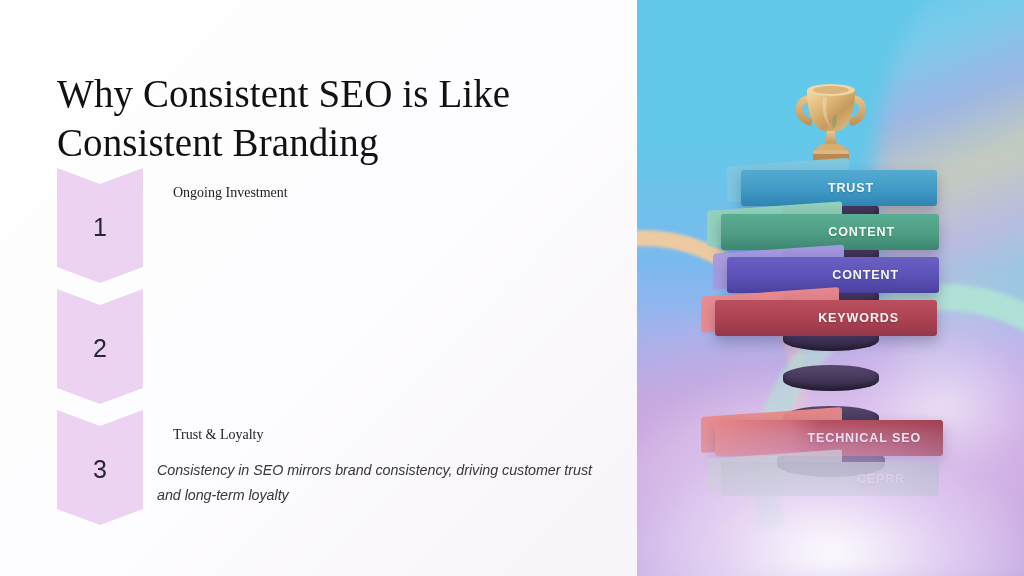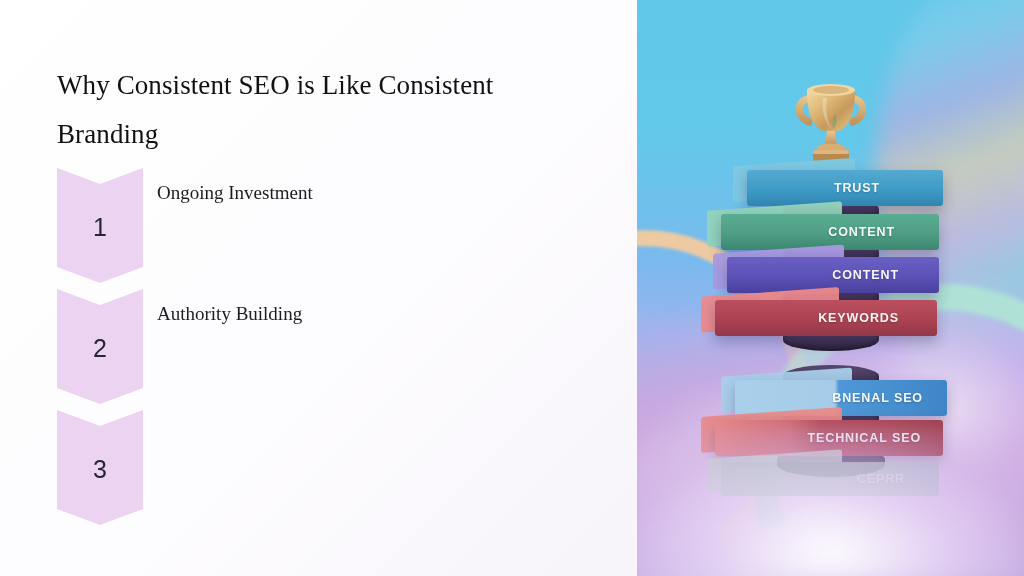--- a/index.html
+++ b/index.html
@@ -32,21 +32,21 @@
     padding: 0;
     flex: 0 0 637px;
   }
 
   #page-title {
     position: absolute;
     left: 57px;
     top: 43px;
     width: 530px;
     font-family: "Liberation Serif", "DejaVu Serif", serif;
-    font-size: 27px;
+    font-size: 39px;
     line-height: 49px;
     letter-spacing: 0.1px;
     color: #111112;
     font-weight: 400;
   }
 
   #steps-list {
     position: absolute;
     left: 0;
     top: 168px;
@@ -83,25 +83,25 @@
   }
 
   .step-text {
     position: absolute;
     left: 157px;
     top: 13px;
     width: 452px;
   }
   .step-heading {
     font-family: "Liberation Serif", "DejaVu Serif", serif;
-    font-size: 19px;
+    font-size: 14px;
     line-height: 24px;
     color: #1d1d20;
     font-weight: 400;
-    margin: 0 0 11px 0;
+    margin: 0 0 11px 16px;
   }
   .step-desc {
     font-family: "Liberation Sans", sans-serif;
     font-style: italic;
     font-size: 14.3px;
     line-height: 25px;
     color: #37373b;
     margin: 0;
     letter-spacing: -0.05px;
   }
@@ -314,29 +314,30 @@
         <div class="step-text">
           <div class="step-heading">Ongoing Investment</div>
         </div>
       </div>
 
       <div class="step-row">
         <div class="step-badge">
           <span class="step-number">2</span>
         </div>
         <div class="step-text">
-          <div class="step-heading">Authority Building</div>
         </div>
       </div>
 
       <div class="step-row">
         <div class="step-badge">
           <span class="step-number">3</span>
         </div>
         <div class="step-text">
+          <div class="step-heading">Trust &amp; Loyalty</div>
+          <div class="step-desc">Consistency in SEO mirrors brand consistency, driving customer trust and long-term loyalty</div>
         </div>
       </div>
 
     </div>
   </div>
 
   <div id="right-panel">
     <div class="bg-sky"></div>
 
     <div class="arc-wrap">
@@ -392,21 +393,21 @@
     <div id="block-stack">
 
       <div class="spacer-disc" style="top:198px;"></div>
       <div class="spacer-disc" style="top:241px;"></div>
       <div class="spacer-disc" style="top:284px;"></div>
       <div class="spacer-disc" style="top:325px;"></div>
       <div class="spacer-disc" style="top:365px;"></div>
       <div class="spacer-disc" style="top:406px;"></div>
       <div class="spacer-disc" style="top:447px;width:108px;height:30px;"></div>
 
-      <div class="block" style="top:170px;left:104px;width:196px;margin-left:6px;">
+      <div class="block" style="top:170px;left:104px;width:196px;">
         <div class="bevel" style="background:#7fc8e0;"></div>
         <div class="face" style="background:linear-gradient(180deg,#54aad1 0%,#3f9ac6 55%,#3084b0 100%);justify-content:center;padding-left:24px;">
           <span class="label">TRUST</span>
         </div>
       </div>
 
       <div class="block" style="top:214px;left:84px;width:218px;">
         <div class="bevel" style="background:#93d4bc;"></div>
         <div class="face" style="background:linear-gradient(180deg,#5aad92 0%,#4e9d84 55%,#3d866f 100%);justify-content:flex-end;padding-right:44px;">
           <span class="label">CONTENT</span>
@@ -421,26 +422,20 @@
       </div>
 
       <div class="block" style="top:300px;left:78px;width:222px;">
         <div class="bevel" style="background:#ec8a8d;"></div>
         <div class="face" style="background:linear-gradient(180deg,#bb4f5f 0%,#ab4251 55%,#93374a 100%);justify-content:flex-end;padding-right:38px;">
           <span class="label">KEYWORDS</span>
         </div>
       </div>
 
 
-      <div class="block" style="top:380px;left:98px;width:212px;">
-        <div class="bevel" style="background:#a9cfeb;"></div>
-        <div class="face" style="background:linear-gradient(90deg,#a9cfea 0%,#a5cbe8 47%,#4f97d6 49%,#3f86c8 100%);justify-content:flex-end;padding-right:24px;">
-          <span class="label">BNENAL SEO</span>
-        </div>
-      </div>
 
       <div class="block" style="top:420px;left:78px;width:228px;">
         <div class="bevel" style="background:#ea8a8a;"></div>
         <div class="face" style="background:linear-gradient(90deg,#e88686 0%,#d06a72 33%,#b54a58 46%,#a13f4e 100%);justify-content:flex-end;padding-right:22px;">
           <span class="label">TECHNICAL SEO</span>
         </div>
       </div>
 
       <div class="block" style="top:462px;left:84px;width:218px;height:34px;opacity:.78;">
         <div class="bevel" style="background:#c9ddd0;"></div>

